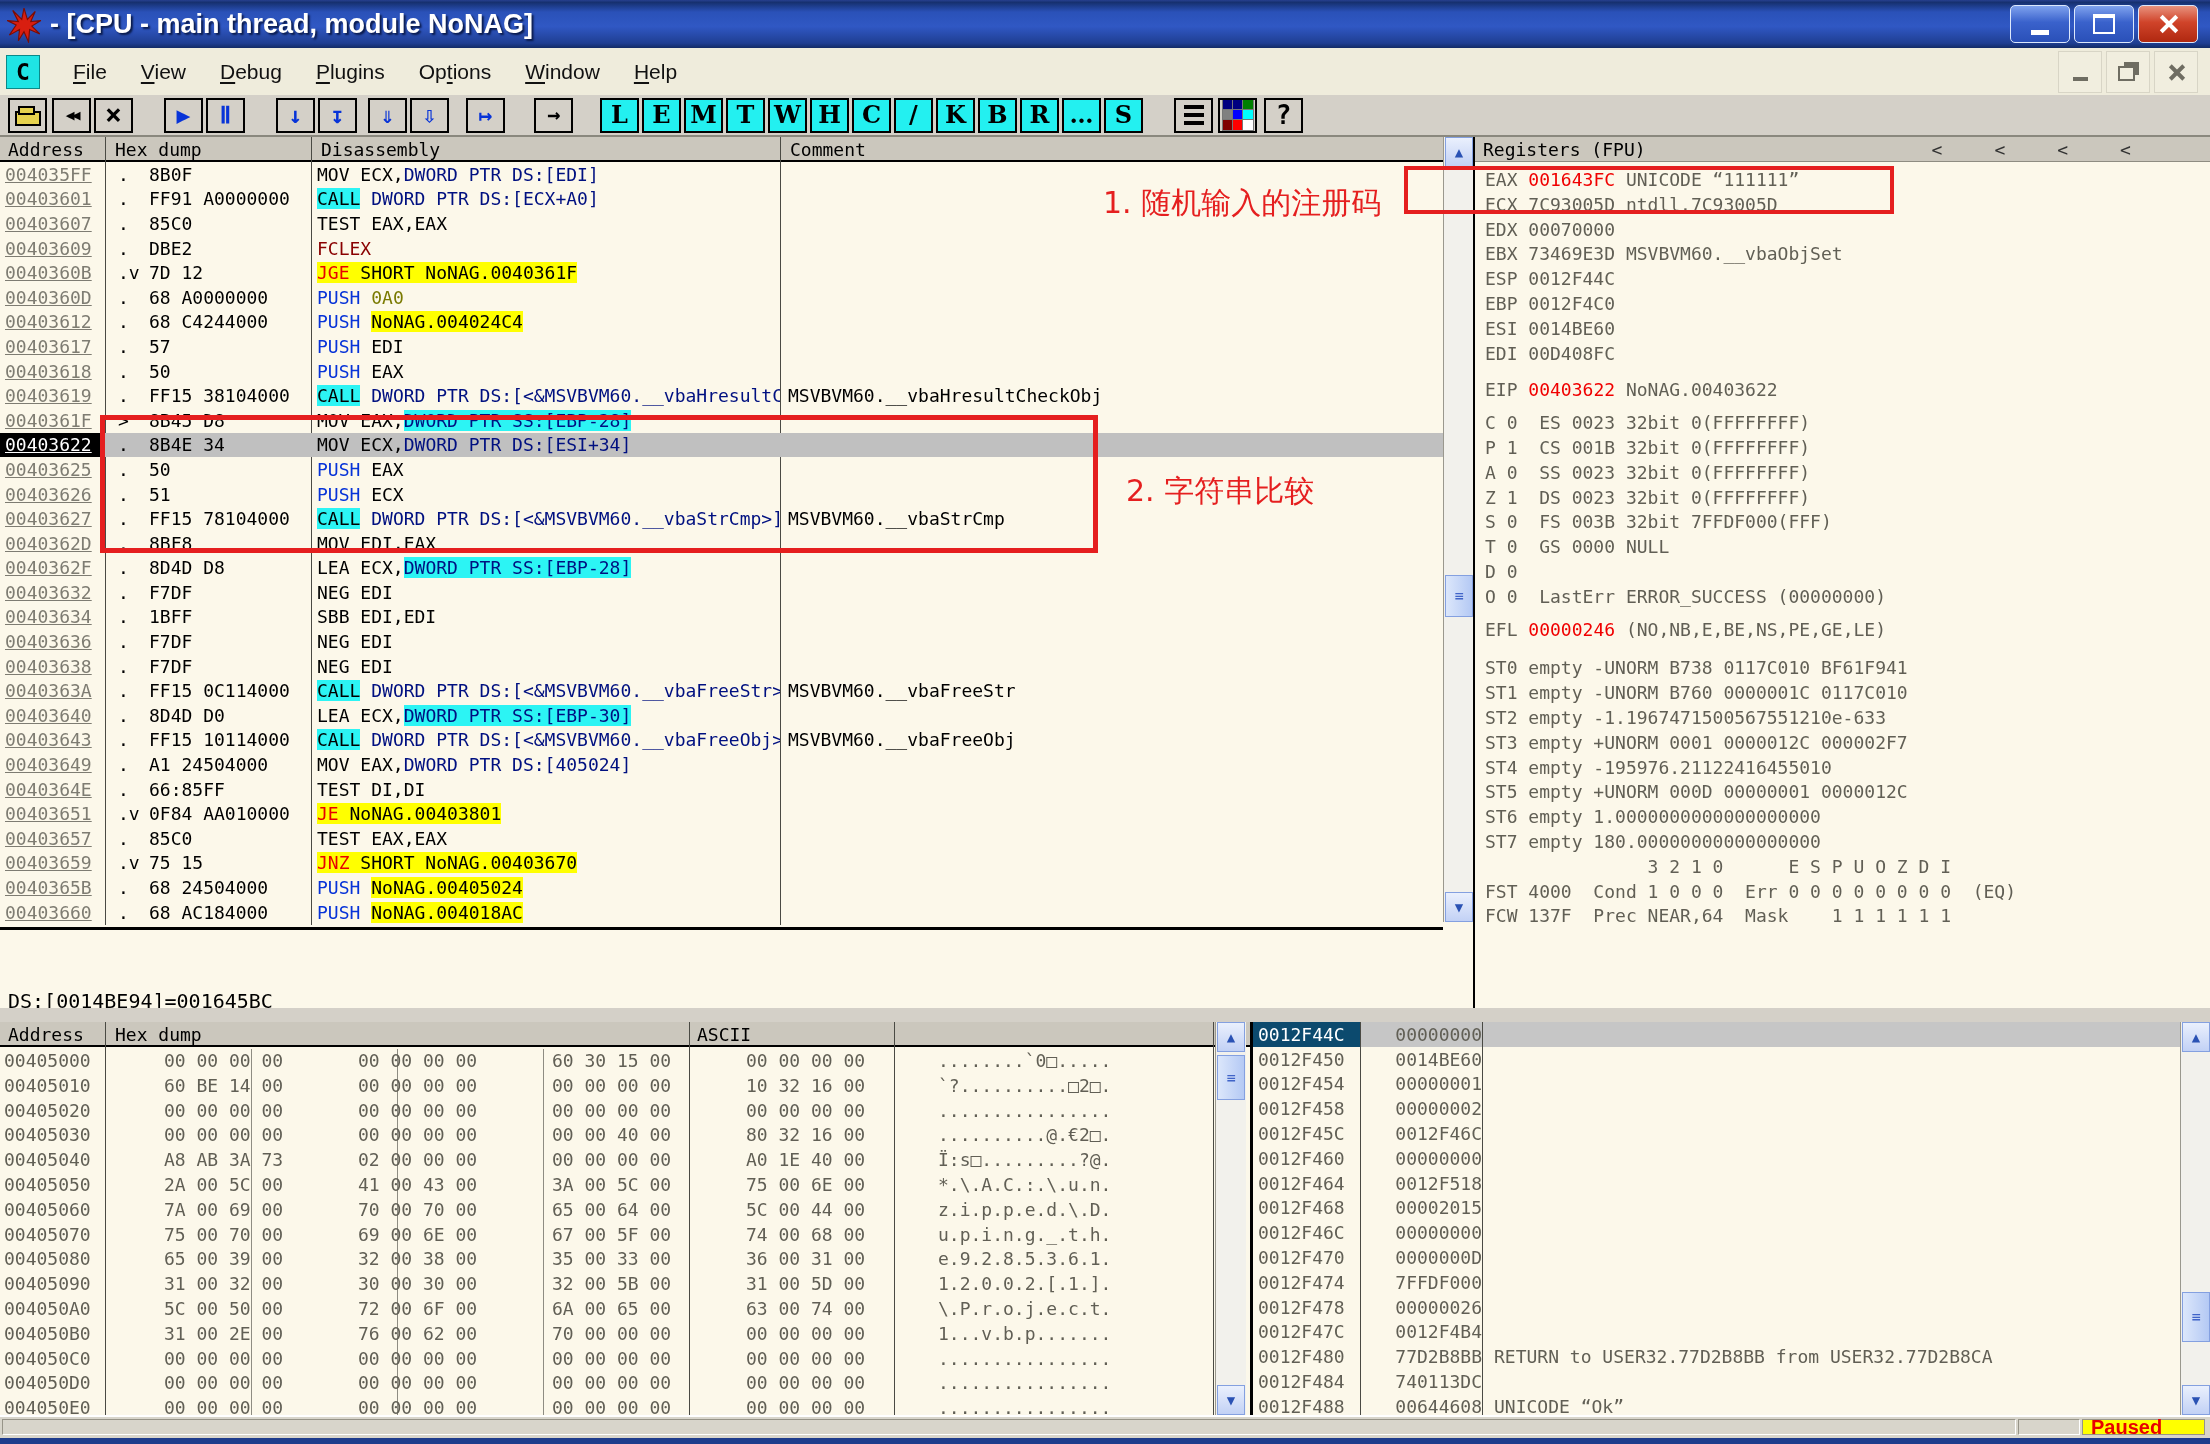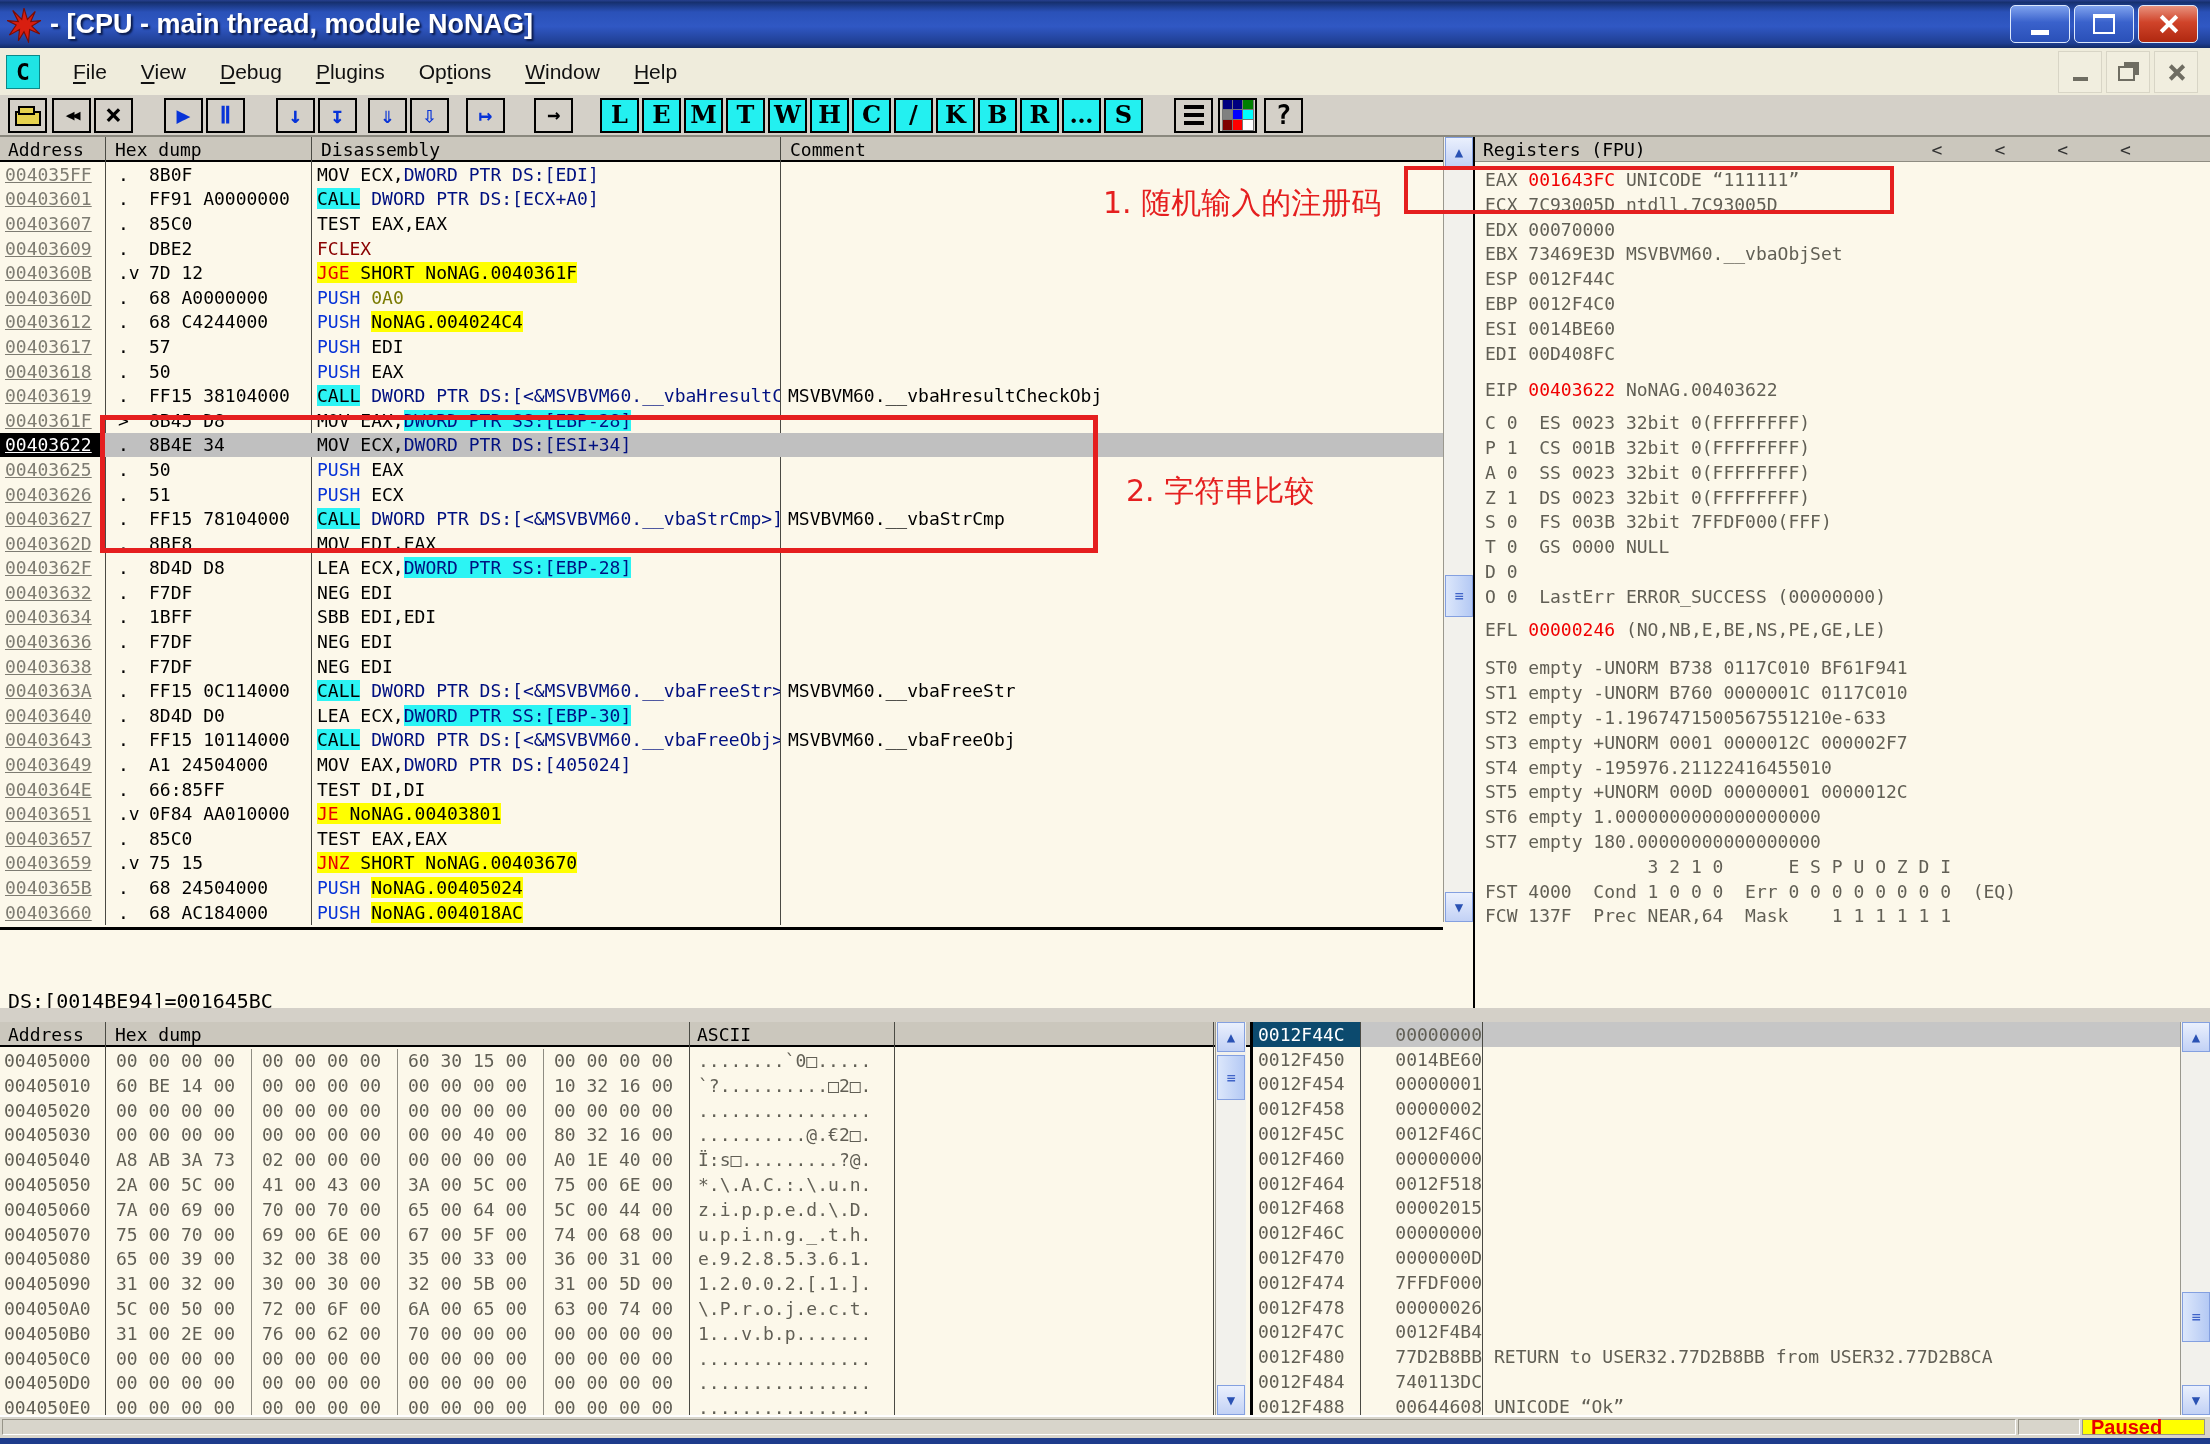--- a/index.html
+++ b/index.html
@@ -90,21 +90,21 @@
          font-size:18px;color:#000;display:flex;align-items:center;padding-left:8px;box-sizing:border-box;}
   .rhead .ang{margin-left:52px;color:#333;}
   .rbody{position:absolute;top:31px;left:10px;right:2px;font-size:18px;line-height:24.8px;color:#615F55;white-space:pre;overflow:hidden;bottom:0;}
   .rl .red{color:#F00000;}
   .vdiv{position:absolute;left:1473px;top:0;width:2px;height:871px;background:#000;}
   .split{position:absolute;left:0;top:871px;width:2210px;height:14px;background:#D4D0C8;}
   
   .dumpP{left:0;top:885px;width:1250px;height:393px;}
   .dumpB{position:absolute;top:27px;left:0;right:0;bottom:0;overflow:hidden;font-size:18px;line-height:24.8px;
          white-space:pre;color:#615F55;}
-  .durow{display:flex;height:24.8px;align-items:center;}
+  .durow{display:flex;height:24.8px;align-items:center;gap:48px;}
   .du-a{width:105px;padding-left:4px;flex:none;box-sizing:border-box;}
   .du-h{width:146px;padding-left:11px;flex:none;box-sizing:border-box;}
   .du-s{width:205px;padding-left:9px;flex:none;box-sizing:border-box;}
   
   .stP{left:1253px;top:885px;width:927px;height:393px;overflow:hidden;}
   .strow{display:flex;height:24.8px;align-items:center;white-space:pre;font-size:18px;color:#615F55;}
   .st-a{width:107px;padding-left:5px;flex:none;box-sizing:border-box;height:100%;display:flex;align-items:center;}
   .st-v{width:122px;padding-left:12px;flex:none;box-sizing:border-box;text-align:right;}
   .st-c{flex:1;padding-left:12px;box-sizing:border-box;overflow:hidden;}
   .strow.sel{background:#C6C6C6;}

